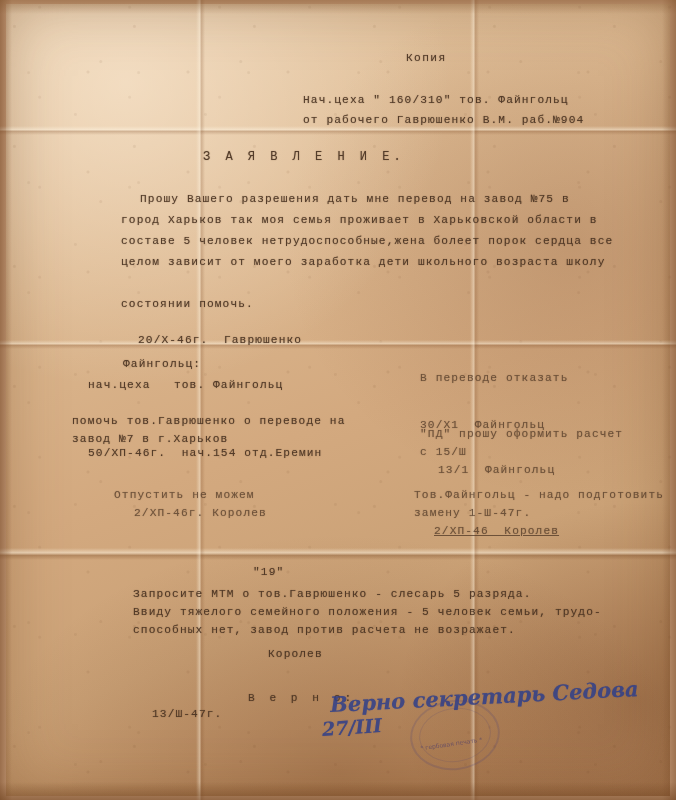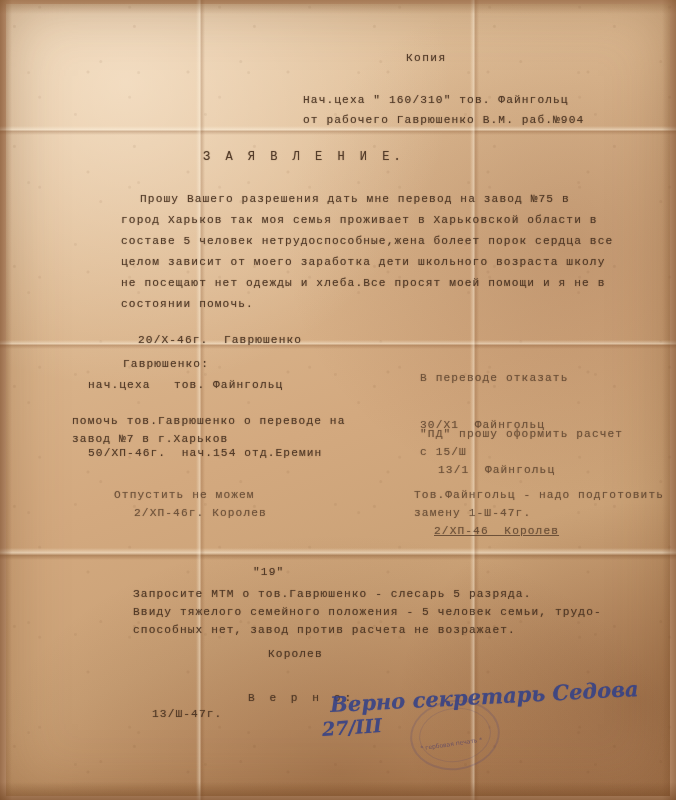--- a/index.html
+++ b/index.html
@@ -134,26 +134,25 @@
 
   <div class="t head" style="left:406px; top:52px;">Копия</div>
   <div class="t" style="left:303px; top:94px;">Нач.цеха " 160/310" тов. Файнгольц</div>
   <div class="t" style="left:303px; top:114px;">от рабочего Гаврюшенко В.М. раб.№904</div>
   <div class="t sp" style="left:203px; top:150px; font-size:12px;">З А Я В Л Е Н И Е.</div>
 
   <div class="t" style="left:140px; top:193px;">Прошу Вашего разрешения дать мне перевод на завод №75 в</div>
   <div class="t" style="left:121px; top:214px;">город Харьков так моя семья проживает в Харьковской области в</div>
   <div class="t" style="left:121px; top:235px;">составе 5 человек нетрудоспособные,жена болеет порок сердца все</div>
   <div class="t" style="left:121px; top:256px;">целом зависит от моего заработка дети школьного возраста школу</div>
-  <div class="t" style="left:121px; top:277px;">не посещают нет одежды и хлеба.Все просят моей помощи и я не в</div>
   <div class="t" style="left:121px; top:298px;">состоянии помочь.</div>
 
   <div class="t" style="left:138px; top:334px;">20/Х-46г.  Гаврюшенко</div>
 
-  <div class="t" style="left:123px; top:358px;">Гаврюшенко:</div>
+  <div class="t" style="left:123px; top:358px;">Файнгольц:</div>
 
   <div class="t" style="left:88px; top:379px;">нач.цеха   тов. Файнгольц</div>
   <div class="t" style="left:72px; top:415px;">помочь тов.Гаврюшенко о переводе на</div>
   <div class="t" style="left:72px; top:433px;">завод №7 в г.Харьков</div>
   <div class="t" style="left:88px; top:447px;">50/ХП-46г.  нач.154 отд.Еремин</div>
 
   <div class="t faint" style="left:396px; top:372px;">В переводе отказать</div>
   <div class="t faint" style="left:396px; top:390px;margin-top:29px;">30/Х1  Файнгольц</div>
 
   <div class="t faint" style="left:396px; top:428px;">"ПД" прошу оформить расчет</div>

